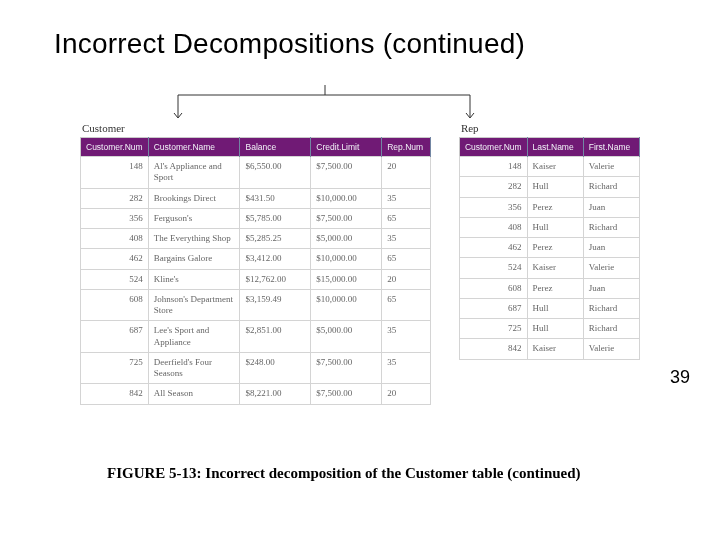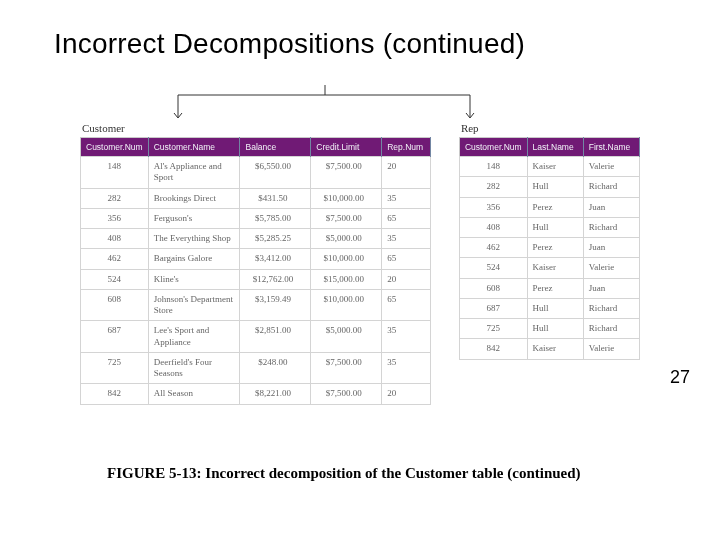--- a/index.html
+++ b/index.html
@@ -72,22 +72,22 @@
     padding: 4px 5px 4px 5px;
     border-right: 1px solid #7386a3;
   }
   td {
     border: 1px solid #d4d4d4;
     padding: 4px 5px 4px 5px;
     vertical-align: top;
     line-height: 1.25;
     color: #666;
   }
-  .num { text-align: center; }
-  .money { text-align: center; padding-right: 10px; }
+  .num { text-align: right; }
+  .money { text-align: left; padding-right: 10px; }
   .customer-table th:nth-child(1), .customer-table td:nth-child(1) { width: 52px; }
   .customer-table th:nth-child(2), .customer-table td:nth-child(2) { width: 85px; }
   .customer-table th:nth-child(3), .customer-table td:nth-child(3) { width: 58px; }
   .customer-table th:nth-child(4), .customer-table td:nth-child(4) { width: 58px; }
   .customer-table th:nth-child(5), .customer-table td:nth-child(5) { width: 38px; }
   .rep-table th:nth-child(1), .rep-table td:nth-child(1) { width: 55px; }
   .rep-table th:nth-child(2), .rep-table td:nth-child(2) { width: 48px; }
   .rep-table th:nth-child(3), .rep-table td:nth-child(3) { width: 48px; }
 
   .caption {
@@ -275,14 +275,14 @@
                 <td>Kaiser</td>
                 <td>Valerie</td>
               </tr>
           </tbody>
         </table>
       </div>
     </div>
   </div>
 
   <div class="caption">FIGURE 5-13: Incorrect decomposition of the Customer table (continued)</div>
-  <div class="pagenum">27</div>
+  <div class="pagenum">39</div>
 </div>
 
 </body></html>

